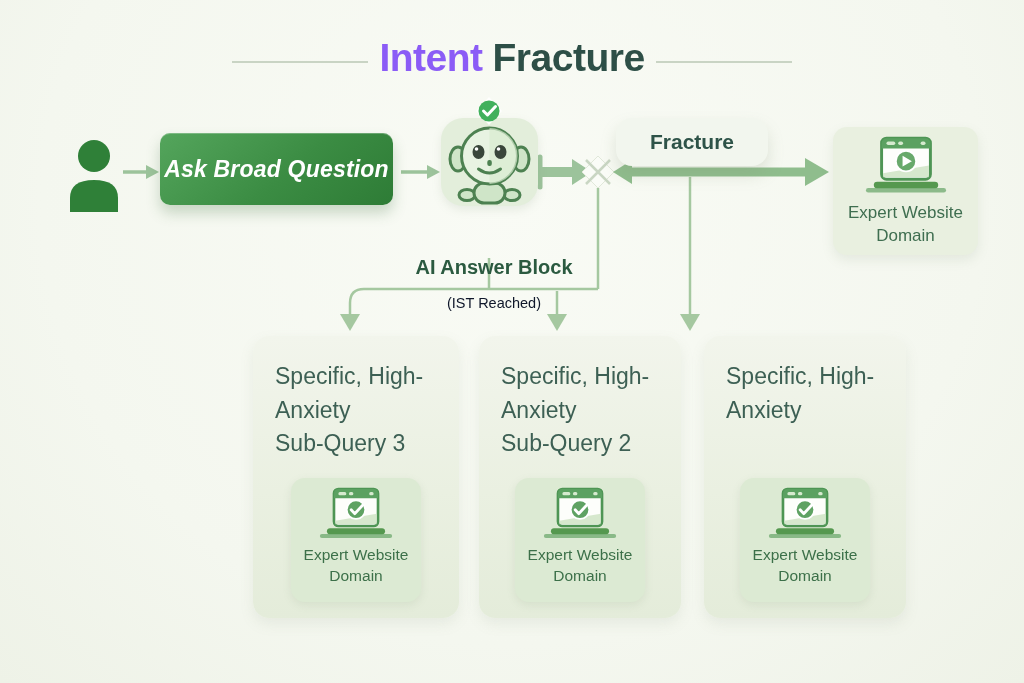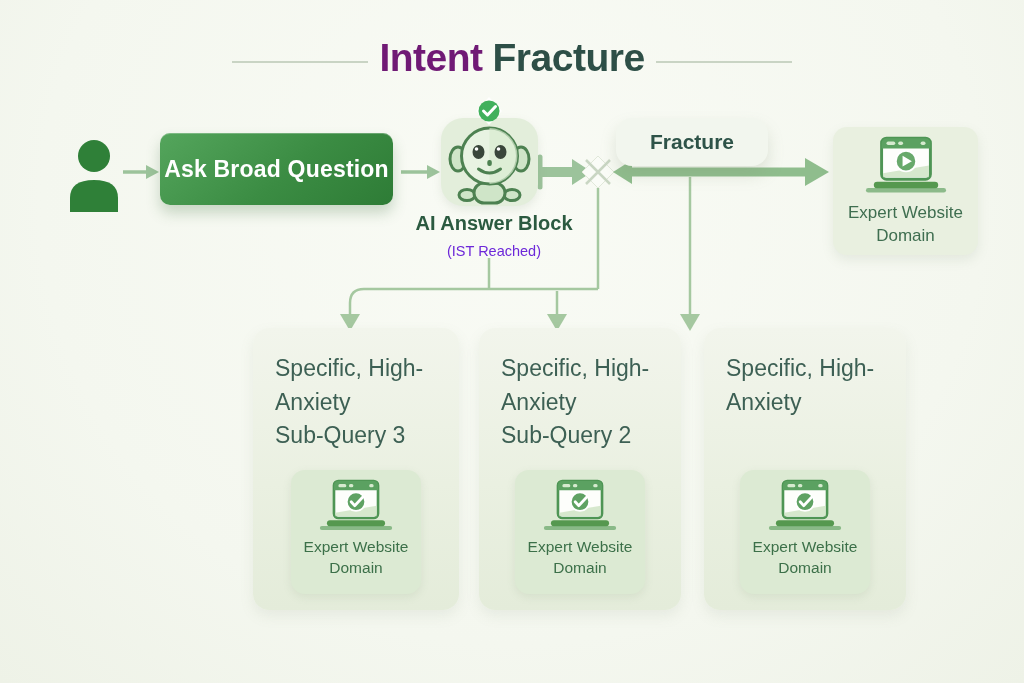--- a/index.html
+++ b/index.html
@@ -4,57 +4,57 @@
 <style>
   html,body{margin:0;padding:0;}
   body{
     width:1024px;height:683px;position:relative;overflow:hidden;
     background:radial-gradient(ellipse at 50% 30%, #f9fbf5 0%, #f4f7ef 65%, #eef2e7 100%);
     font-family:"Liberation Sans", sans-serif;
   }
   .abs{position:absolute;}
   
   .title{top:36px;left:0;width:1024px;text-align:center;font-size:39px;font-weight:700;letter-spacing:-0.5px;}
-  .title .t1{color:#701a75;margin-right:10px;}
+  .title .t1{color:#8b5cf6;margin-right:10px;}
   .title .t2{color:#2d4f47;}
   
   #connectors{top:0;left:0;z-index:1;}
   .node{z-index:2;}
   
   .ask-btn{
     left:160px;top:133px;width:233px;height:72px;border-radius:10px;
     background:linear-gradient(140deg,#54a55c 0%,#3b8c43 55%,#2e7c36 100%);
     box-shadow:0 8px 14px rgba(60,110,60,0.25), inset 0 1px 0 rgba(255,255,255,0.25);
     display:flex;align-items:center;justify-content:center;
-    color:#ffffff;font-size:23px;font-weight:700;letter-spacing:0.2px;
+    color:#ffffff;font-size:23px;font-weight:700;letter-spacing:0.2px;font-style:italic;
   }
   
   .robot-pad{left:441px;top:118px;width:97px;height:88px;border-radius:22px;background:#e3eedb;box-shadow:0 4px 10px rgba(130,150,120,0.15);}
   .robot-svg{left:441px;top:97px;}
   .ai-label-wrap{left:399px;top:212px;width:190px;text-align:center;}
-  .ai-label{color:#2b5a40;font-size:20px;font-weight:700;}
-  .ai-sublabel{color:#6d28d9;font-size:14.5px;margin-top:8px;}
+  .ai-label{color:#2b5a40;font-size:20px;font-weight:700;margin-top:44px;}
+  .ai-sublabel{color:#0f172a;font-size:14.5px;margin-top:16px;}
   
   .fracture-pill{
     left:616px;top:118px;width:152px;height:48px;border-radius:16px;
     background:#f2f6ee;box-shadow:0 9px 16px rgba(130,150,120,0.22);
     display:flex;align-items:center;justify-content:center;
     color:#2e5348;font-size:21px;font-weight:600;
   }
   
   .expert-card{
     left:833px;top:127px;width:145px;height:128px;border-radius:14px;
     background:#e9f0e0;box-shadow:0 5px 12px rgba(130,150,120,0.14);
     display:flex;flex-direction:column;align-items:center;
   }
   .expert-card .icon{margin-top:9px;}
   .expert-label{margin-top:3px;width:118px;text-align:center;color:#3f6e50;font-size:17px;line-height:23px;}
   
   .sq-card{
-    top:328px;height:282px;border-radius:16px;
+    top:336px;height:282px;border-radius:16px;
     background:linear-gradient(180deg,#f2f5ec 0%,#eaf0e1 55%,#e4ecda 100%);
     box-shadow:0 6px 14px rgba(130,150,120,0.12);
   }
   .sq-card .sq-text{position:absolute;left:22px;top:24px;color:#3d6054;font-size:23px;line-height:33.5px;}
   .subcard{
     position:absolute;left:50%;top:142px;width:130px;height:124px;margin-left:-65px;border-radius:14px;
     background:#dcead3;box-shadow:0 3px 8px rgba(120,150,110,0.14);
     display:flex;flex-direction:column;align-items:center;
   }
   .subcard .icon{margin-top:9px;}

